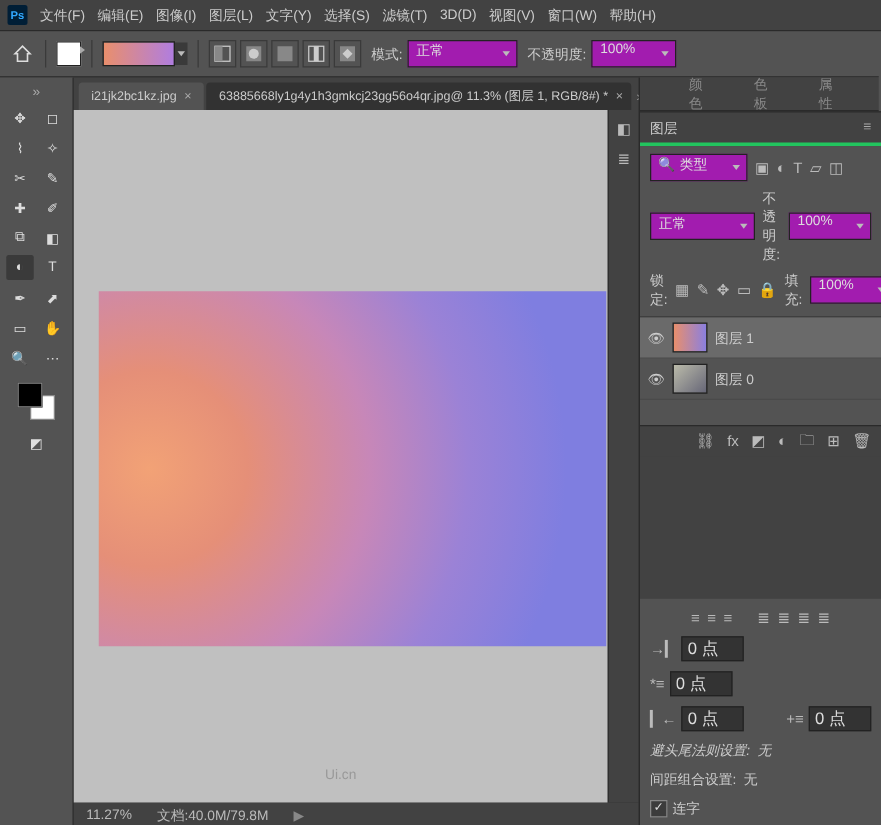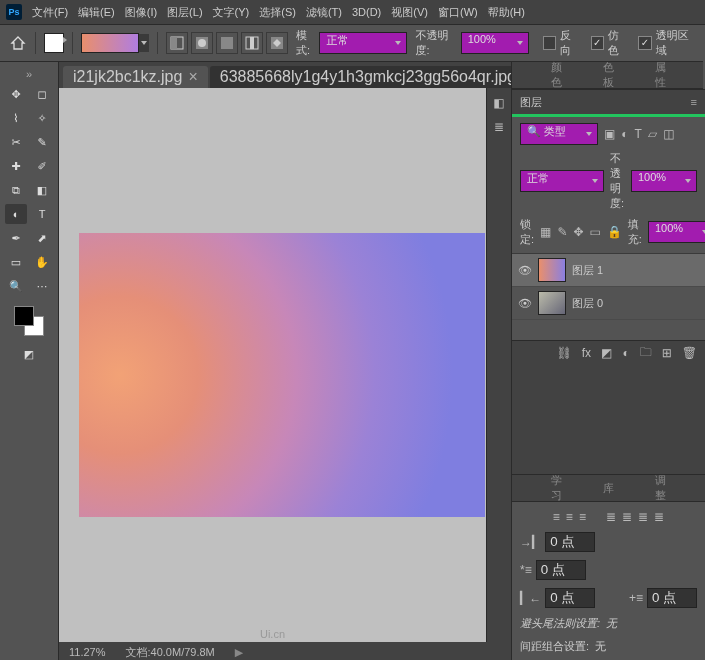--- a/index.html
+++ b/index.html
@@ -29,21 +29,21 @@
   .toolbar{width:58px;background:#535353;border-right:1px solid #2a2a2a;display:flex;flex-direction:column;align-items:center;padding-top:6px;gap:4px;}
   .tool-row{display:flex;gap:4px;}
   .tool{width:22px;height:20px;display:flex;align-items:center;justify-content:center;color:#ddd;border-radius:2px;}
   .tool.active{background:#3a3a3a;}
   .color-picker{margin-top:6px;position:relative;width:30px;height:30px;}
   .color-picker .fg{position:absolute;left:0;top:0;width:18px;height:18px;background:#000;border:1px solid #888;}
   .color-picker .bg{position:absolute;right:0;bottom:0;width:18px;height:18px;background:#fff;border:1px solid #888;}
   
   .docarea{flex:1;display:flex;flex-direction:column;background:#2a2a2a;min-width:0;}
   .tabs{height:26px;background:#424242;display:flex;align-items:flex-end;padding-left:4px;gap:2px;}
-  .tab{height:22px;padding:0 10px;display:flex;align-items:center;gap:6px;background:#535353;color:#ccc;font-size:16px;border-radius:3px 3px 0 0;max-width:320px;white-space:nowrap;}
+  .tab{height:22px;padding:0 10px;display:flex;align-items:center;gap:6px;background:#535353;color:#ccc;font-size:10px;border-radius:3px 3px 0 0;max-width:320px;white-space:nowrap;}
   .tab .x{color:#aaa;}
   .tab.active{background:#323232;}
   .adjust-strip{width:24px;background:#424242;border-left:1px solid #2a2a2a;display:flex;flex-direction:column;align-items:center;padding-top:8px;gap:10px;color:#aaa;}
   .canvas-wrap{flex:1;display:flex;}
   .canvas-stage{flex:1;background:#c0c0c0;position:relative;overflow:hidden;}
   .gradient-layer{position:absolute;left:20px;top:145px;width:406px;height:284px;background:radial-gradient(circle at 10% 50%, #f2a276 0%, #e58f78 20%, #c787b8 45%, #9b82d6 65%, #7f7ee0 85%);}
   .statusbar{height:20px;background:#424242;display:flex;align-items:center;gap:20px;padding:0 10px;color:#bbb;}
   
   .rightcol{width:193px;background:#424242;border-left:1px solid #2a2a2a;display:flex;flex-direction:column;}
   .panel-tabs{height:26px;display:flex;align-items:center;gap:6px;padding:0 8px;background:#424242;border-bottom:1px solid #2a2a2a;}
@@ -142,34 +142,20 @@
         <div class="dd-arrow"></div>
     </div>
   </div>
   <div class="row" style="gap:4px;">
     <span>不透明度:</span>
     <div class="select-wrap">
       <div class="select-dark" style="width:40px;">100%</div>
         <div class="dd-arrow"></div>
     </div>
   </div>
-  <div class="row" style="gap:10px;margin-left:6px;">
-    <label class="row">
-        <span class="chk"></span>
-        <span>反向</span>
-      </label>
-    <label class="row">
-        <span class="chk checked"></span>
-        <span>仿色</span>
-      </label>
-    <label class="row">
-        <span class="chk checked"></span>
-        <span>透明区域</span>
-      </label>
-  </div>
 </div>
 
 <div class="main">
 
   <div class="toolbar">
     <div style="color:#aaa;">»</div>
     <div class="tool-row">
         <div class="tool">✥</div>
         <div class="tool">◻</div>
       </div>
@@ -223,21 +209,21 @@
       <div class="tab active">
           <span>63885668ly1g4y1h3gmkcj23gg56o4qr.jpg@ 11.3% (图层 1, RGB/8#) *</span>
           <span class="x">×</span>
         </div>
       <div style="flex:1"></div>
       <div class="tool" style="color:#aaa;">»</div>
     </div>
     <div class="canvas-wrap">
       <div class="canvas-stage">
         <div class="gradient-layer"></div>
-        <div style="position:absolute;bottom:2px;left:50%;transform:translateX(-50%);color:#999;font-size:11px;">Ui.cn</div>
+        <div style="position:absolute;bottom:16px;left:50%;transform:translateX(-50%);color:#999;font-size:11px;">Ui.cn</div>
       </div>
       <div class="adjust-strip">
         <div class="ico">◧</div>
         <div class="ico">≣</div>
       </div>
     </div>
     <div class="statusbar">
       <span>11.27%</span>
       <span>文档:40.0M/79.8M</span>
       <span style="color:#888">▶</span>
@@ -311,28 +297,20 @@
       <span class="ico">fx</span>
       <span class="ico">◩</span>
       <span class="ico">◐</span>
       <span class="ico">🗀</span>
       <span class="ico">⊞</span>
       <span class="ico">🗑</span>
     </div>
 
     <div style="flex:1;background:#424242;"></div>
 
-    <div class="panel-tabs" style="border-top:1px solid #2a2a2a;">
-      <span class="ptab">学习</span>
-      <span class="ptab">库</span>
-      <span class="ptab">调整</span>
-      <span class="ptab">路径</span>
-      <span class="ptab">通道</span>
-      <span class="ptab active">字符</span>
-    </div>
     <div class="char-panel">
       <div class="row" style="gap:6px;justify-content:center;">
         <span class="ico">≡</span>
         <span class="ico">≡</span>
         <span class="ico">≡</span>
         <span style="width:8px;"></span>
         <span class="ico">≣</span>
         <span class="ico">≣</span>
         <span class="ico">≣</span>
         <span class="ico">≣</span>
@@ -360,15 +338,19 @@
           </div>
       </div>
       <div class="row" style="gap:6px;font-style:italic;">
           <span>避头尾法则设置:</span>
           <span>无</span>
         </div>
       <div class="row" style="gap:6px;">
           <span>间距组合设置:</span>
           <span>无</span>
         </div>
+      <label class="row">
+          <span class="chk checked"></span>
+          <span>连字</span>
+        </label>
     </div>
   </div>
 </div>
 
 </body></html>

